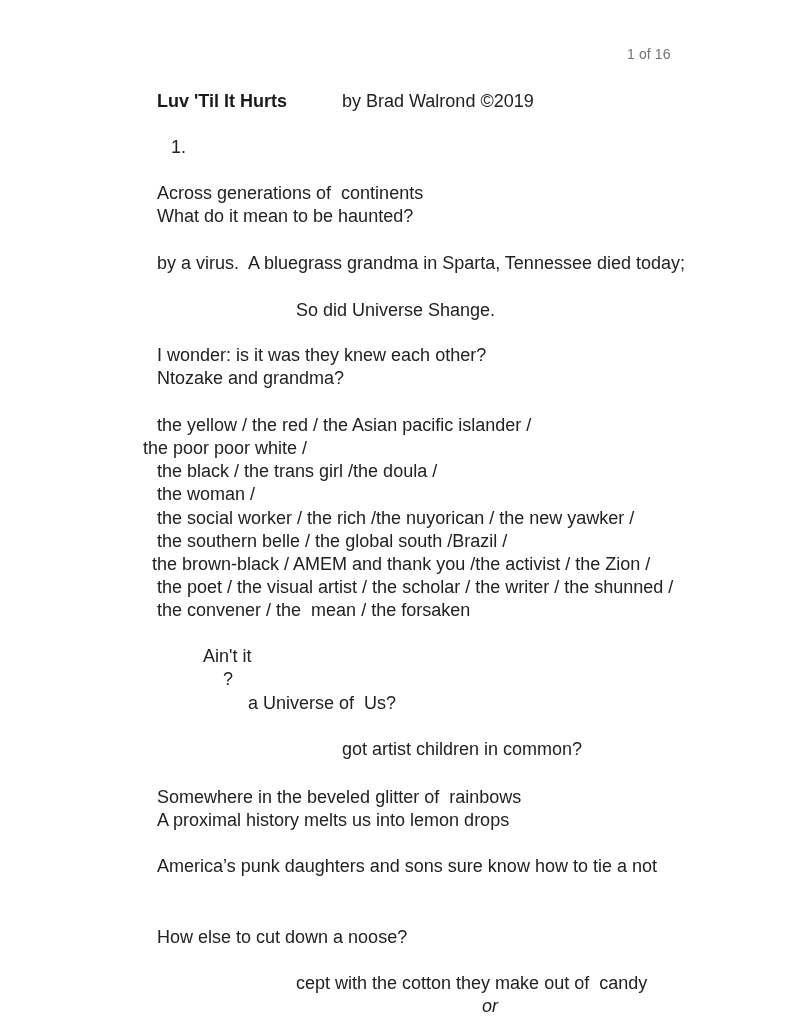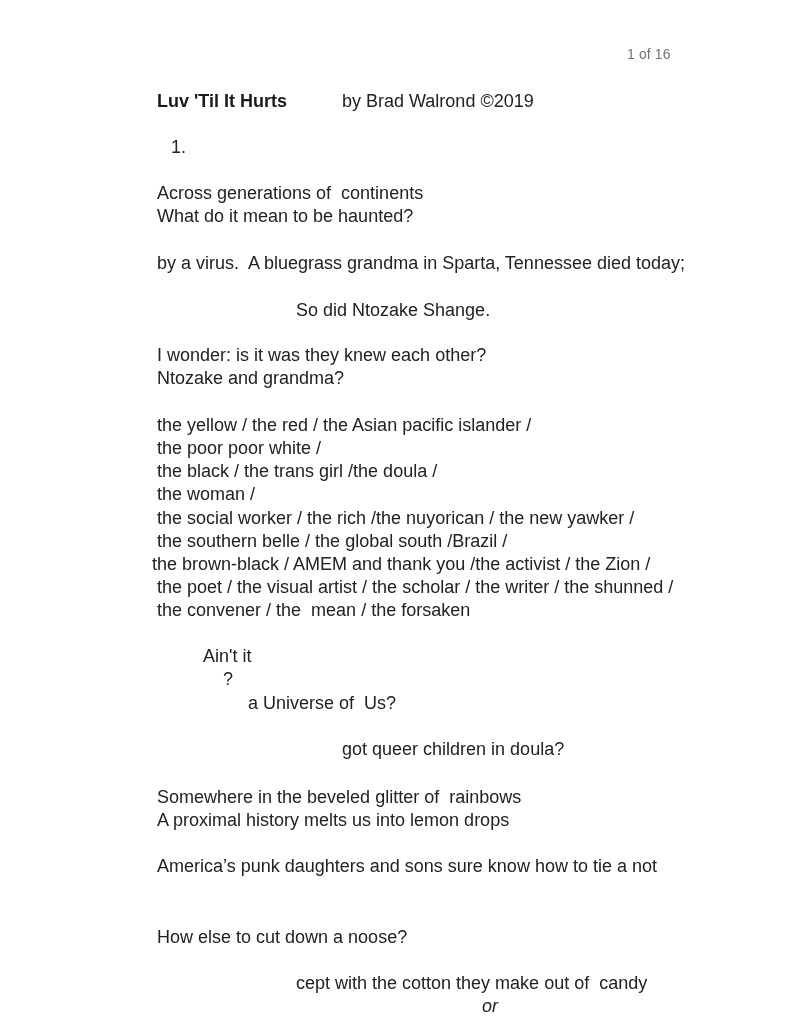--- a/index.html
+++ b/index.html
@@ -55,48 +55,48 @@
   <div>
     <div class="line" style="top:182px; left:117px;">Across generations of  continents</div>
     <div class="line" style="top:205px; left:117px;">What do it mean to be haunted?</div>
   </div>
 
   <div>
     <div class="line" style="top:252px; left:117px;text-align:right;">by a virus.  A bluegrass grandma in Sparta, Tennessee died today;</div>
   </div>
 
   <div>
-    <div class="line" style="top:299px; left:256px;">So did Ntozake Shange.</div>
+    <div class="line" style="top:299px; left:256px;">So did Universe Shange.</div>
   </div>
 
   <div>
     <div class="line" style="top:344px; left:117px;">I wonder: is it was they knew each other?</div>
     <div class="line" style="top:367px; left:117px;">Ntozake and grandma?</div>
   </div>
 
   <div>
     <div class="line" style="top:414px; left:117px;">the yellow / the red / the Asian pacific islander /</div>
-    <div class="line" style="top:437px; left:117px;text-align:center;">the poor poor white /</div>
+    <div class="line" style="top:437px; left:103px;text-align:center;">the poor poor white /</div>
     <div class="line" style="top:460px; left:117px;">the black / the trans girl /the doula /</div>
     <div class="line" style="top:483px; left:117px;">the woman /</div>
     <div class="line" style="top:507px; left:117px;">the social worker / the rich /the nuyorican / the new yawker /</div>
     <div class="line" style="top:530px; left:117px;">the southern belle / the global south /Brazil /</div>
     <div class="line" style="top:553px; left:112px;">the brown-black / AMEM and thank you /the activist / the Zion /</div>
     <div class="line" style="top:576px; left:117px;">the poet / the visual artist / the scholar / the writer / the shunned /</div>
     <div class="line" style="top:599px; left:117px;">the convener / the  mean / the forsaken</div>
   </div>
 
   <div>
     <div class="line" style="top:645px; left:163px;">Ain't it</div>
     <div class="line" style="top:668px; left:183px;">?</div>
     <div class="line" style="top:692px; left:208px;">a Universe of  Us?</div>
   </div>
 
   <div>
-    <div class="line" style="top:738px; left:302px;">got queer children in doula?</div>
+    <div class="line" style="top:738px; left:302px;">got artist children in common?</div>
   </div>
 
   <div>
     <div class="line" style="top:786px; left:117px;">Somewhere in the beveled glitter of  rainbows</div>
     <div class="line" style="top:809px; left:117px;">A proximal history melts us into lemon drops</div>
   </div>
 
   <div>
     <div class="line" style="top:855px; left:117px;">America’s punk daughters and sons sure know how to tie a not</div>
   </div>

